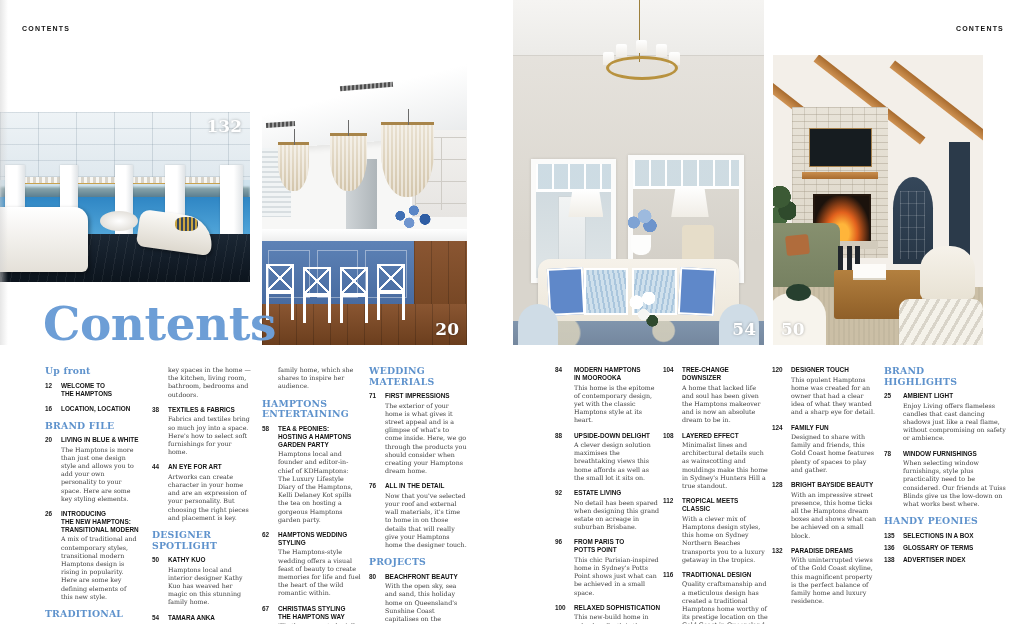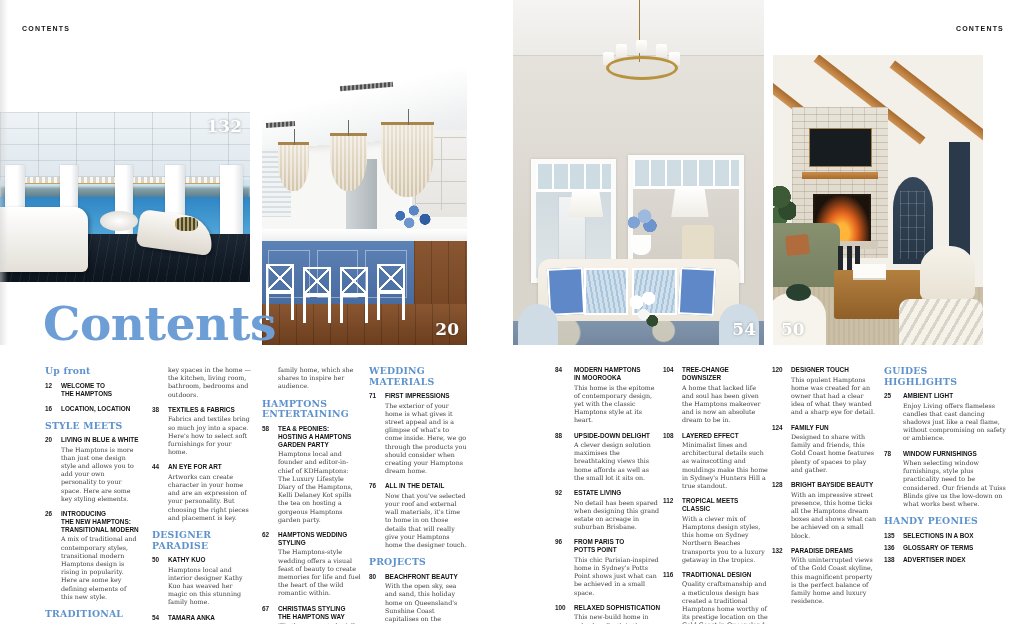--- a/index.html
+++ b/index.html
@@ -320,21 +320,21 @@
           <div class="etitle">WELCOME TO
 THE HAMPTONS</div>
         </div>
       </div>
       <div class="entry">
         <span class="num">16</span>
         <div class="ebody">
           <div class="etitle">LOCATION, LOCATION</div>
         </div>
       </div>
-      <div class="sec-heading">STYLE MEETS</div>
+      <div class="sec-heading">BRAND FILE</div>
       <div class="entry">
         <span class="num">20</span>
         <div class="ebody">
           <div class="etitle">LIVING IN BLUE &amp; WHITE</div>
           <div class="edesc">The Hamptons is more than just one design style and allows you to add your own personality to your space. Here are some key styling elements.</div>
         </div>
       </div>
       <div class="entry">
         <span class="num">26</span>
         <div class="ebody">
@@ -356,21 +356,21 @@
         </div>
       </div>
       <div class="entry">
         <span class="num">44</span>
         <div class="ebody">
           <div class="etitle">AN EYE FOR ART</div>
           <div class="edesc">Artworks can create character in your home and are an expression of your personality. But choosing the right pieces and placement is key.</div>
         </div>
       </div>
       <div class="sec-heading">DESIGNER
-PARADISE</div>
+SPOTLIGHT</div>
       <div class="entry">
         <span class="num">50</span>
         <div class="ebody">
           <div class="etitle">KATHY KUO</div>
           <div class="edesc">Hamptons local and interior designer Kathy Kuo has weaved her magic on this stunning family home.</div>
         </div>
       </div>
       <div class="entry">
         <span class="num">54</span>
         <div class="ebody">
@@ -530,21 +530,21 @@
       </div>
       <div class="entry">
         <span class="num">132</span>
         <div class="ebody">
           <div class="etitle">PARADISE DREAMS</div>
           <div class="edesc">With uninterrupted views of the Gold Coast skyline, this magnificent property is the perfect balance of family home and luxury residence.</div>
         </div>
       </div>
     </div>
   <div class="col col-7">
-      <div class="sec-heading">GUIDES
+      <div class="sec-heading">BRAND
 HIGHLIGHTS</div>
       <div class="entry">
         <span class="num">25</span>
         <div class="ebody">
           <div class="etitle">AMBIENT LIGHT</div>
           <div class="edesc">Enjoy Living offers flameless candles that cast dancing shadows just like a real flame, without compromising on safety or ambience.</div>
         </div>
       </div>
       <div class="entry">
         <span class="num">78</span>

